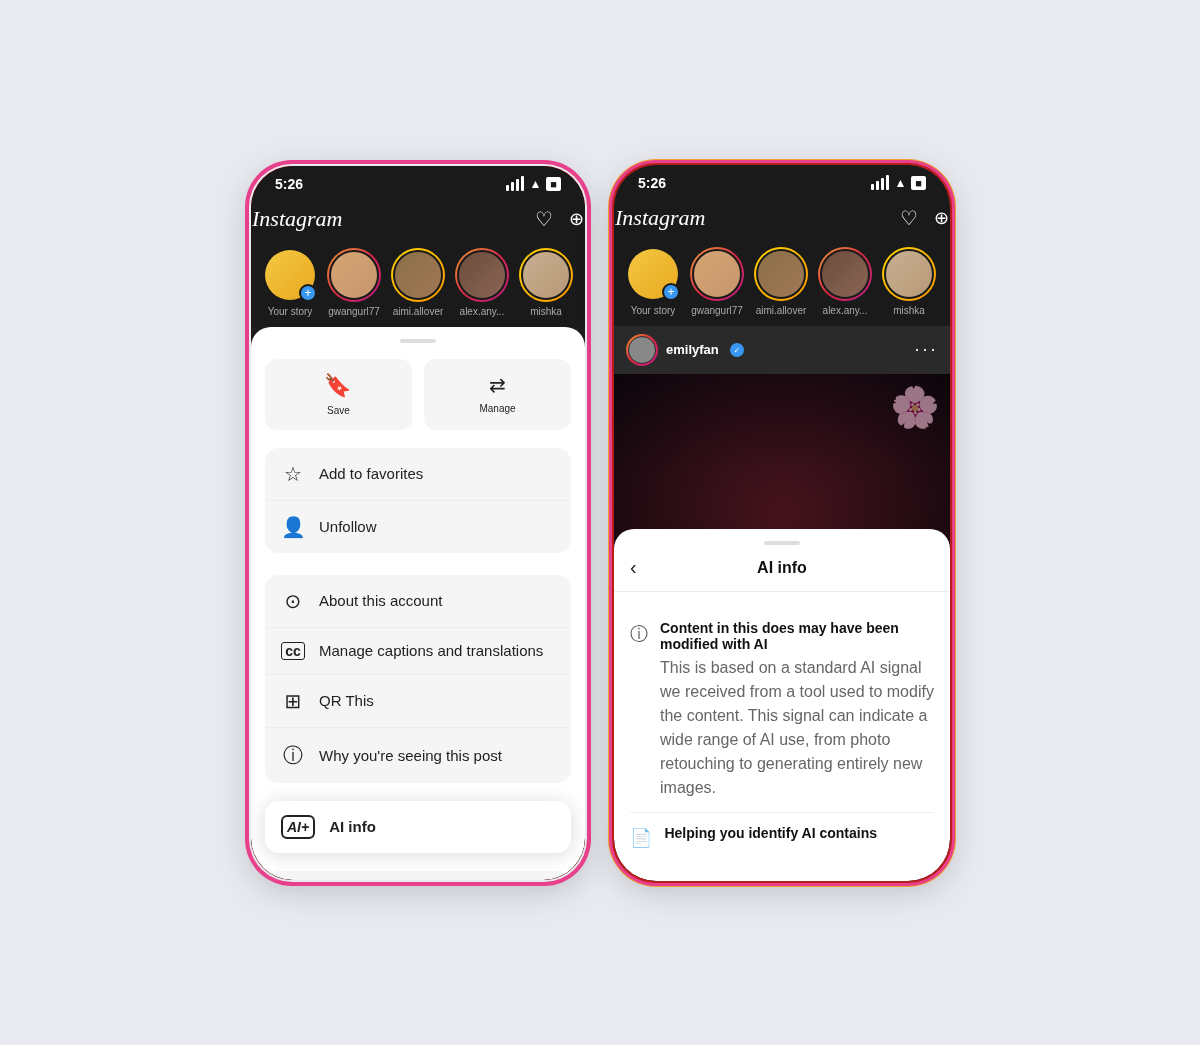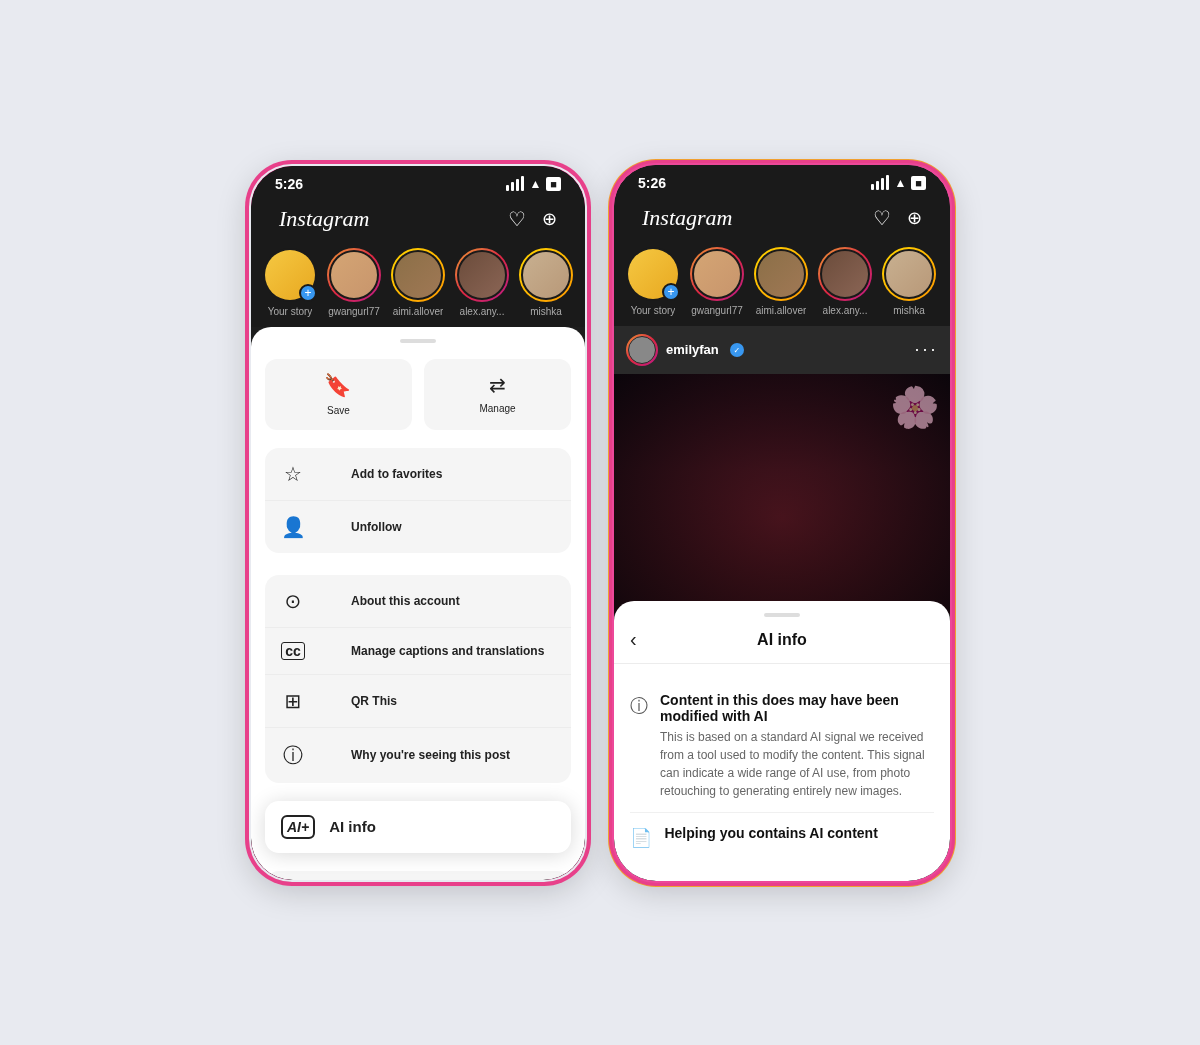--- a/index.html
+++ b/index.html
@@ -15,21 +15,21 @@
     .phones-container {
       display: flex;
       gap: 24px;
       align-items: flex-start;
     }
     .phone {
       width: 340px;
       height: 720px;
       border-radius: 44px;
       border: 2px solid transparent;
-      background: #ec4899;
+      background: #b91c1c;
       position: relative;
       overflow: hidden;
       box-shadow: 0 8px 32px rgba(0,0,0,0.18);
     }
     .phone-left {
       border-image: linear-gradient(135deg, #e040a0, #f0a030) 1;
       border-radius: 44px;
       border: 3px solid transparent;
       background-clip: padding-box;
       outline: 3px solid transparent;
@@ -76,21 +76,21 @@
       background: white;
       border-radius: 1px;
     }
     .wifi-icon, .battery-icon {
       color: white;
       font-size: 12px;
     }
     
     .ig-header {
       background: #1a1a1a;
-      padding: 8px 28px;
+      padding: 8px 1px;
       display: flex;
       justify-content: space-between;
       align-items: center;
       flex-shrink: 0;
     }
     .ig-logo {
       font-family: 'Georgia', serif;
       font-size: 22px;
       color: white;
       font-style: italic;
@@ -324,24 +324,23 @@
       border-bottom: none;
     }
     .menu-item-icon {
       font-size: 20px;
       color: #222;
       width: 24px;
       text-align: center;
       flex-shrink: 0;
     }
     .menu-item-label {
-      font-size: 12px;
+      font-size: 15px;
       color: #222;
-      font-weight: 700;
-      margin-left: 32px;
+      font-weight: 400;
     }
     
     .ai-info-highlight {
       position: absolute;
       left: 10px;
       right: 10px;
       background: white;
       border-radius: 14px;
       padding: 14px 16px;
       display: flex;
@@ -420,21 +419,21 @@
       margin-top: 2px;
     }
     .ai-panel-item-content {}
     .ai-panel-item-title {
       font-size: 14px;
       font-weight: 600;
       color: #111;
       margin-bottom: 4px;
     }
     .ai-panel-item-desc {
-      font-size: 12px;
+      font-size: 16px;
       color: #666;
       line-height: 1.5;
     }
     .ai-panel-learn-more {
       color: #3897f0;
       cursor: pointer;
     }
     .face-light { background: linear-gradient(135deg, #d4a574, #c8956c); }
     .face-tan { background: linear-gradient(135deg, #8B6F47, #a07855); }
     .face-med { background: linear-gradient(135deg, #6b4c3b, #8b6555); }
@@ -680,21 +679,21 @@
             <div class="ai-panel-item">
               <span class="ai-panel-item-icon">ⓘ</span>
               <div class="ai-panel-item-content">
                 <div class="ai-panel-item-title">Content in this does may have been modified with AI</div>
                 <div class="ai-panel-item-desc">This is based on a standard AI signal we received from a tool used to modify the content. This signal can indicate a wide range of AI use, from photo retouching to generating entirely new images.</div>
               </div>
             </div>
             <div class="ai-panel-item">
               <span class="ai-panel-item-icon">📄</span>
               <div class="ai-panel-item-content">
-                <div class="ai-panel-item-title">Helping you contains AI content</div>
+                <div class="ai-panel-item-title">Helping you identify AI contains</div>
               </div>
             </div>
           </div>
         </div>
       </div>
     </div>
   </div>
 </div>
 
 </body></html>

